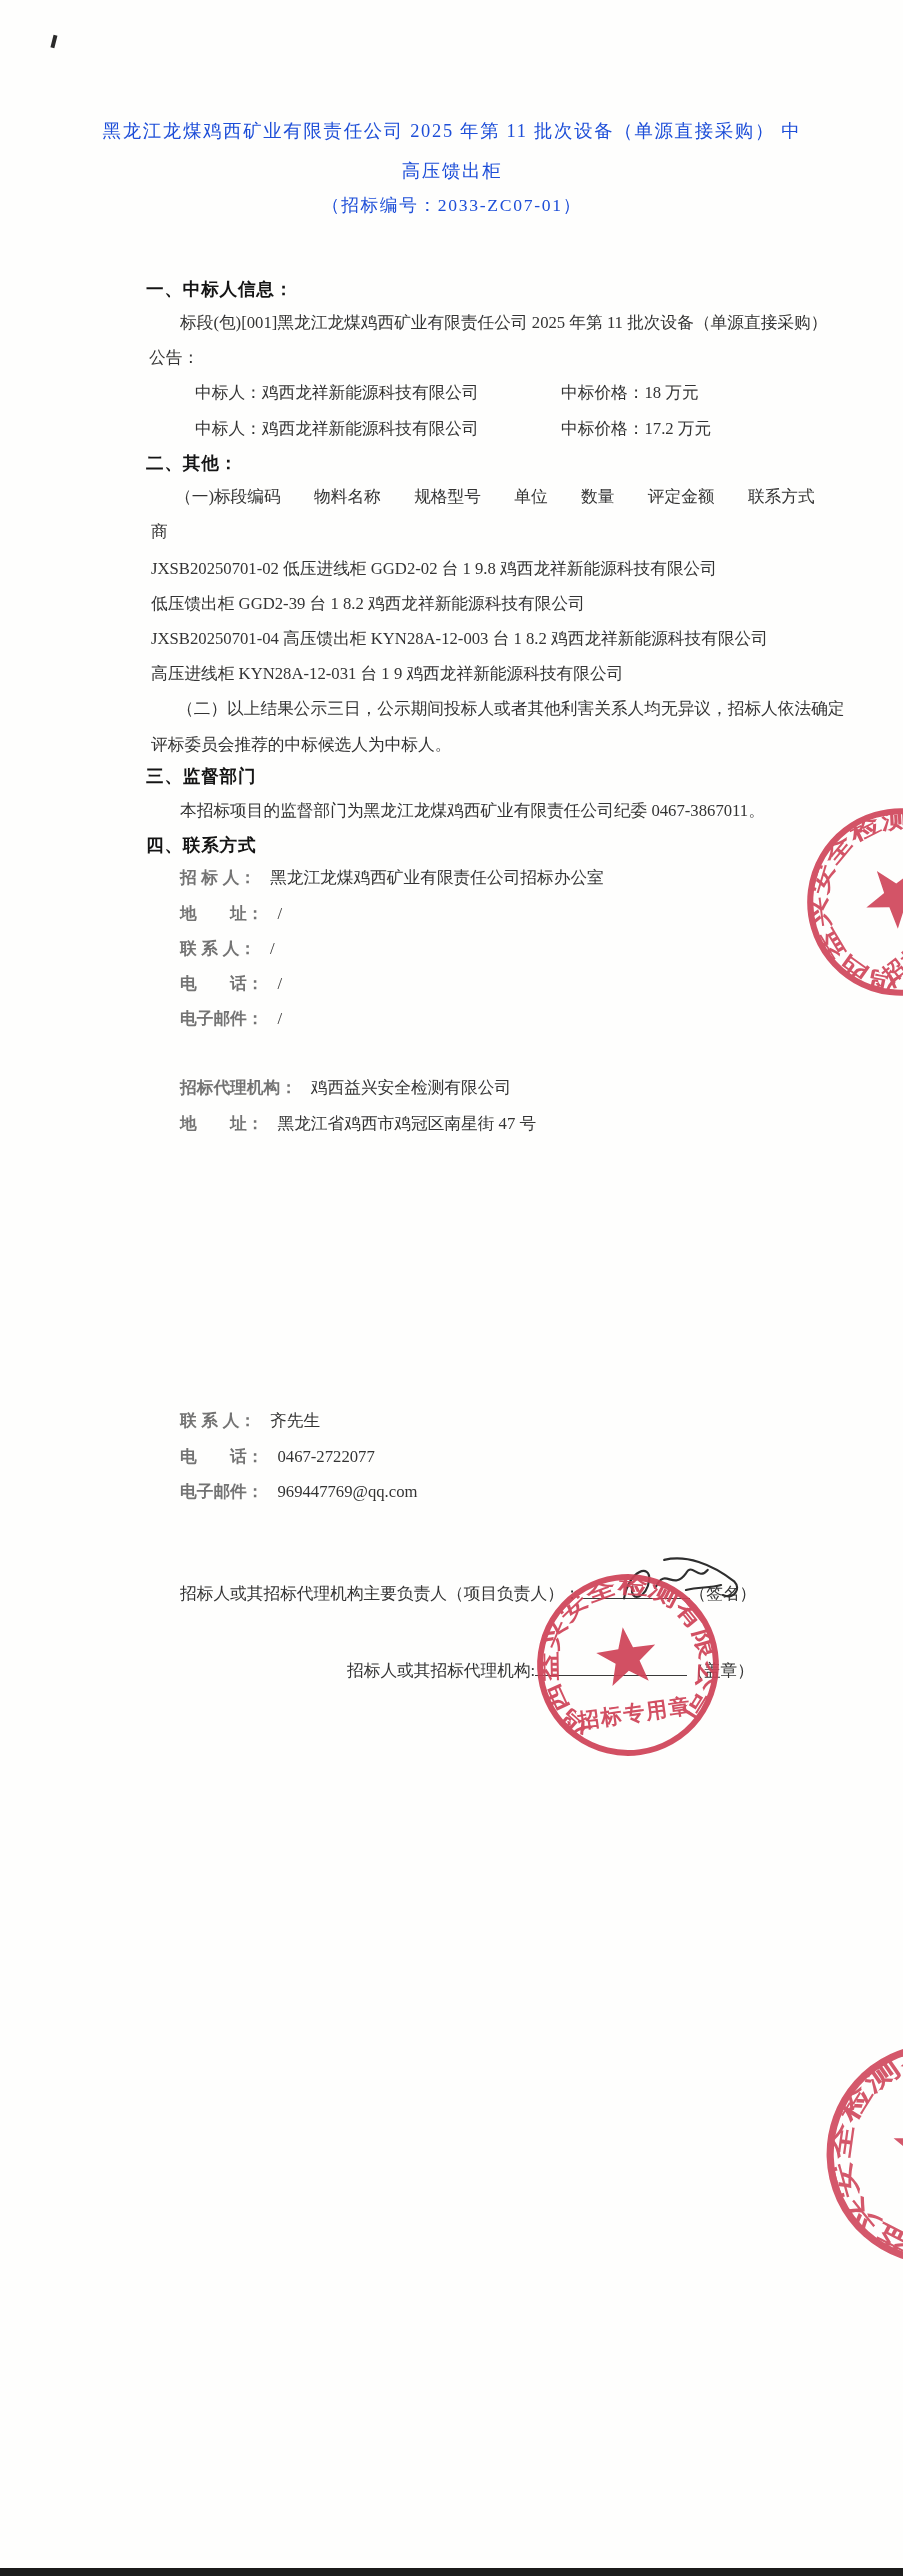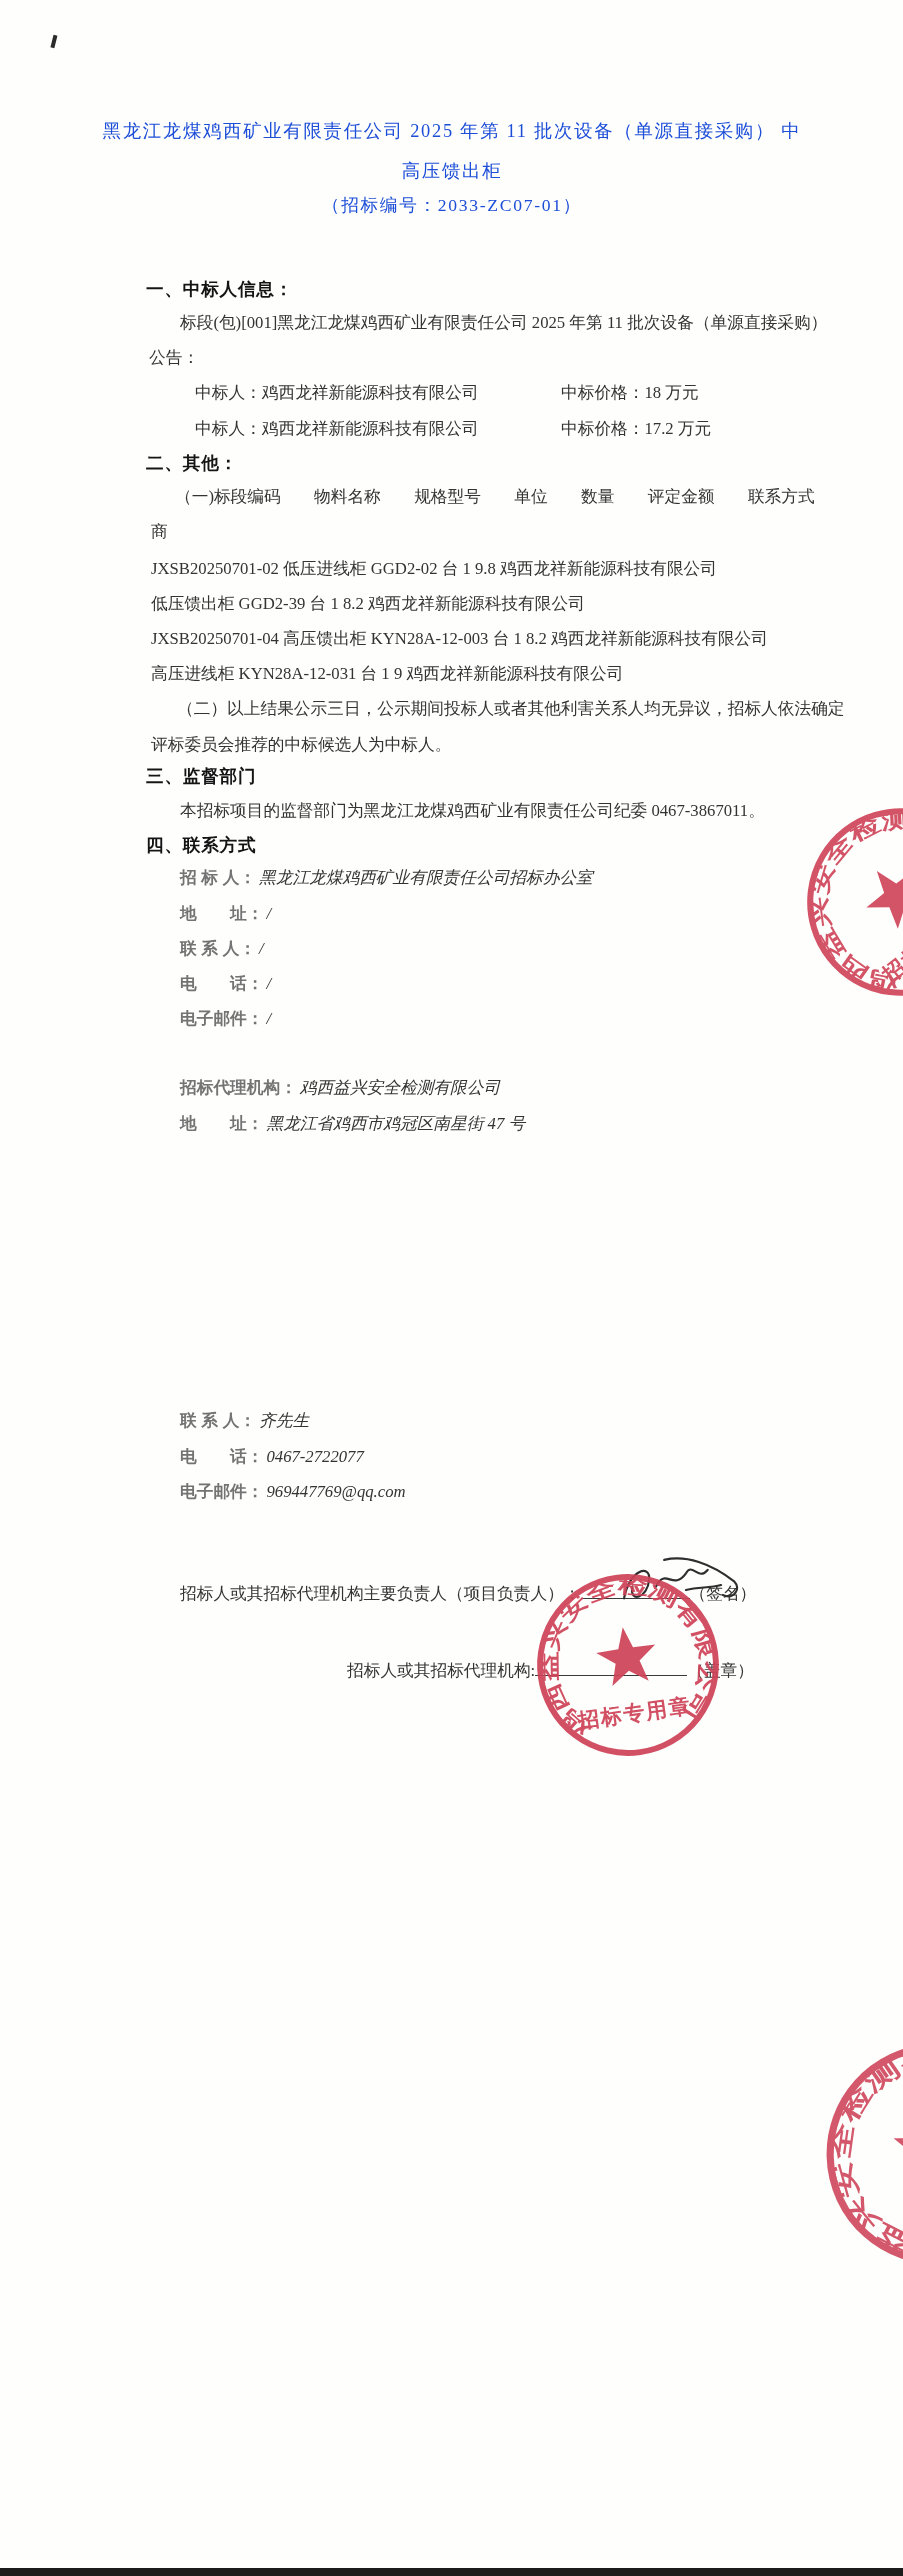--- a/index.html
+++ b/index.html
@@ -7,21 +7,21 @@
     position:relative;width:904px;height:2576px;background:#fefefdf9;
     overflow:hidden;
     font-family:"Liberation Serif","DejaVu Serif",serif;color:#333;
   }
   .line{position:absolute;white-space:nowrap;font-size:16.7px;line-height:1.25;text-align:right;}
   .title{font-size:18.4px;color:#1d4ed8;letter-spacing:1.7px;}
   .center{left:0;width:100%;text-align:center;}
   .h{font-family:"Liberation Sans","DejaVu Sans",sans-serif;font-weight:bold;
      font-size:17.6px;color:#141414;letter-spacing:0.8px;}
   .flabel{font-family:"Liberation Sans","DejaVu Sans",sans-serif;font-weight:bold;color:#737373;}
-  .fvalue{margin-left:3px;font-style:italic;}
+  .fvalue{margin-left:14px;}
   .price-col{position:absolute;left:330px;top:0;margin-left:36px;}
   .uline{display:inline-block;border-bottom:1.3px solid #3a3a3a;height:0.95em;}
   .uline.sig{width:109px;}
   .uline.seal{width:152px;}
   .stamp{position:absolute;}
   .stamp text{font-family:"Liberation Sans","DejaVu Sans",sans-serif;font-weight:bold;}
   .signature{position:absolute;}
   .speck{position:absolute;background:#2a2a2a;}
   .scan-edge{position:absolute;background:#1b1b1b;}
 </style>

